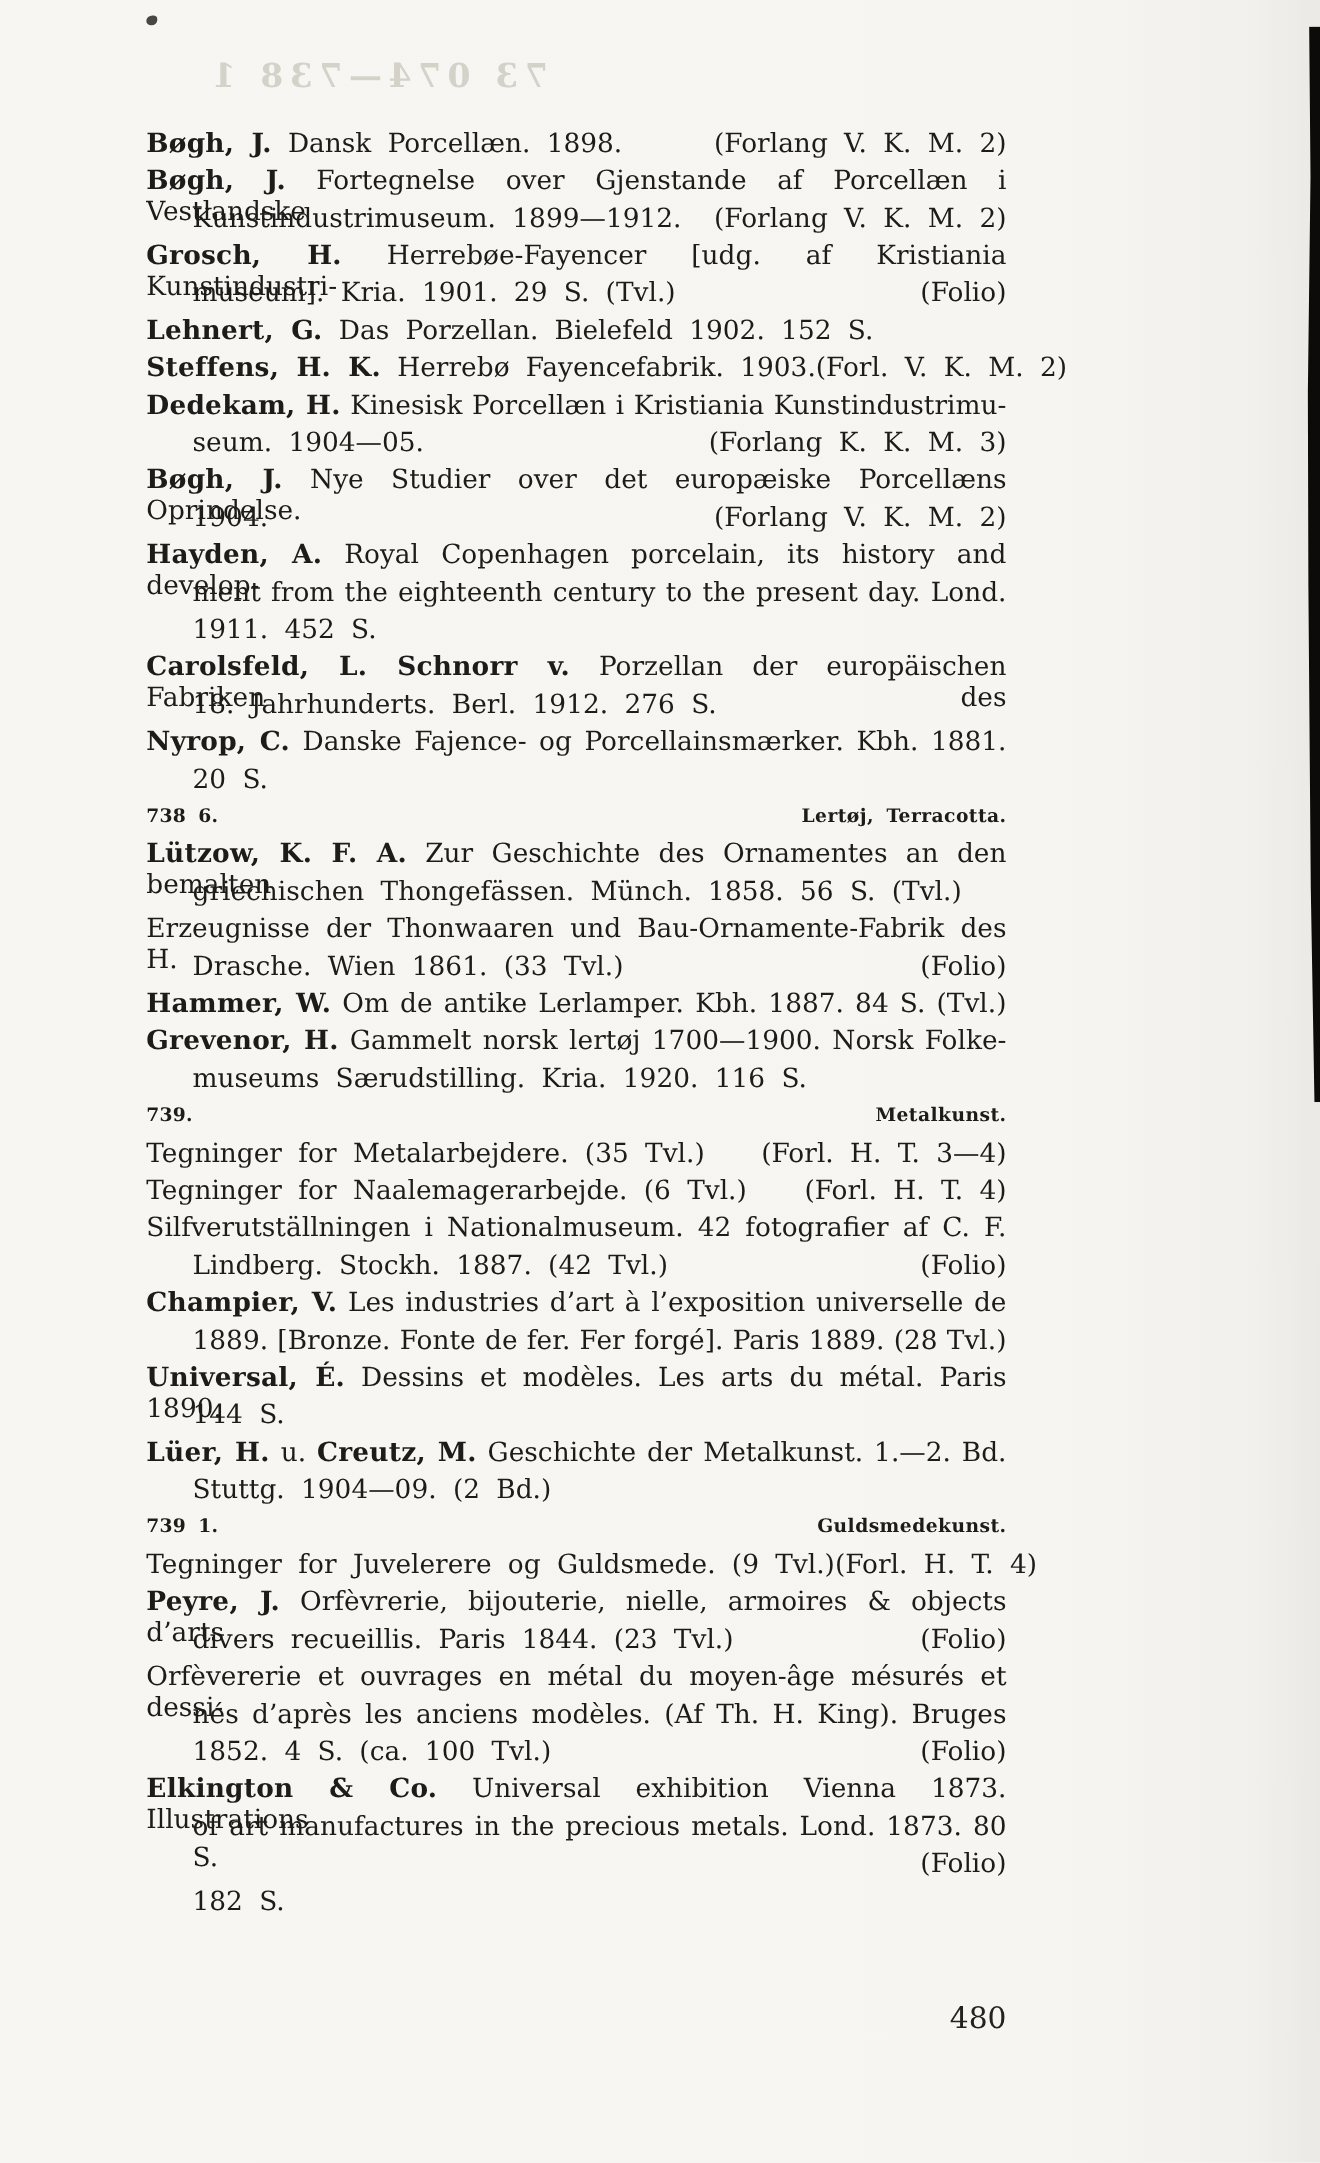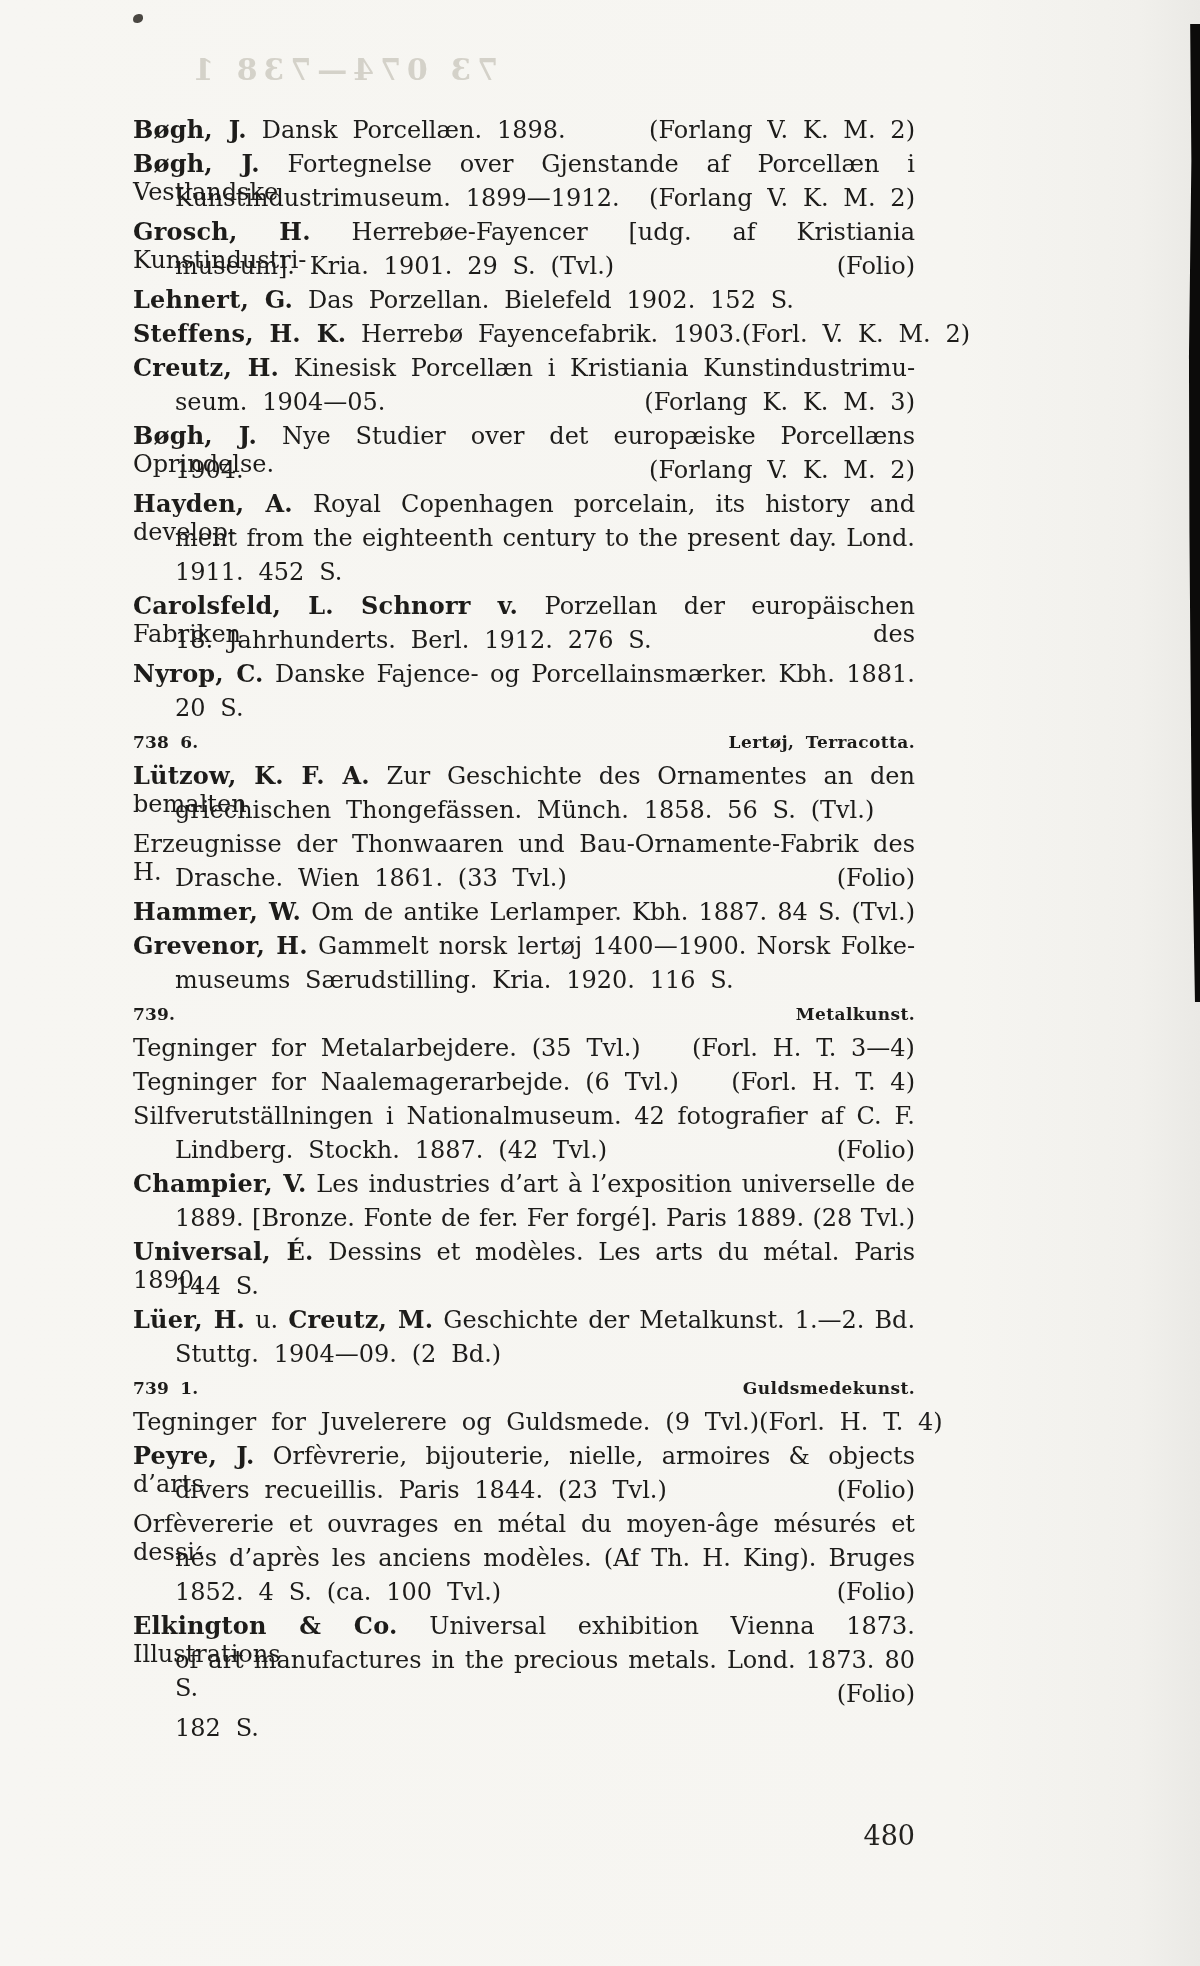--- a/index.html
+++ b/index.html
@@ -79,21 +79,21 @@
       <div class="line full"><b>Grosch, H.</b><span> Herrebøe-Fayencer [udg. af Kristiania Kunstindustri-</span></div>
       <div class="line split indent">
         <span class="lpart"><span>museum]. Kria. 1901. 29 S. (Tvl.)</span></span>
         <span class="rpart">(Folio)</span>
       </div>
       <div class="line plain"><b>Lehnert, G.</b><span> Das Porzellan. Bielefeld 1902. 152 S.</span></div>
       <div class="line split">
         <span class="lpart"><b>Steffens, H. K.</b><span> Herrebø Fayencefabrik. 1903.</span></span>
         <span class="rpart">(Forl. V. K. M. 2)</span>
       </div>
-      <div class="line full"><b>Creutz, H.</b><span> Kinesisk Porcellæn i Kristiania Kunstindustrimu-</span></div>
+      <div class="line full"><b>Dedekam, H.</b><span> Kinesisk Porcellæn i Kristiania Kunstindustrimu-</span></div>
       <div class="line split indent">
         <span class="lpart"><span>seum. 1904—05.</span></span>
         <span class="rpart">(Forlang K. K. M. 3)</span>
       </div>
       <div class="line full"><b>Bøgh, J.</b><span> Nye Studier over det europæiske Porcellæns Oprindelse.</span></div>
       <div class="line split indent">
         <span class="lpart"><span>1904.</span></span>
         <span class="rpart">(Forlang V. K. M. 2)</span>
       </div>
       <div class="line full"><b>Hayden, A.</b><span> Royal Copenhagen porcelain, its history and develop-</span></div>
@@ -108,21 +108,21 @@
         <span class="rpart">Lertøj, Terracotta.</span>
       </div>
       <div class="line full"><b>Lützow, K. F. A.</b><span> Zur Geschichte des Ornamentes an den bemalten</span></div>
       <div class="line plain indent"><span>griechischen Thongefässen. Münch. 1858. 56 S. (Tvl.)</span></div>
       <div class="line full"><span>Erzeugnisse der Thonwaaren und Bau-Ornamente-Fabrik des H.</span></div>
       <div class="line split indent">
         <span class="lpart"><span>Drasche. Wien 1861. (33 Tvl.)</span></span>
         <span class="rpart">(Folio)</span>
       </div>
       <div class="line full"><b>Hammer, W.</b><span> Om de antike Lerlamper. Kbh. 1887. 84 S. (Tvl.)</span></div>
-      <div class="line full"><b>Grevenor, H.</b><span> Gammelt norsk lertøj 1400—1900. Norsk Folke-</span></div>
+      <div class="line full"><b>Grevenor, H.</b><span> Gammelt norsk lertøj 1700—1900. Norsk Folke-</span></div>
       <div class="line plain indent"><span>museums Særudstilling. Kria. 1920. 116 S.</span></div>
       <div class="line heading">
         <span class="lpart"><b>739.</b></span>
         <span class="rpart">Metalkunst.</span>
       </div>
       <div class="line split">
         <span class="lpart"><span>Tegninger for Metalarbejdere. (35 Tvl.)</span></span>
         <span class="rpart">(Forl. H. T. 3—4)</span>
       </div>
       <div class="line split">

